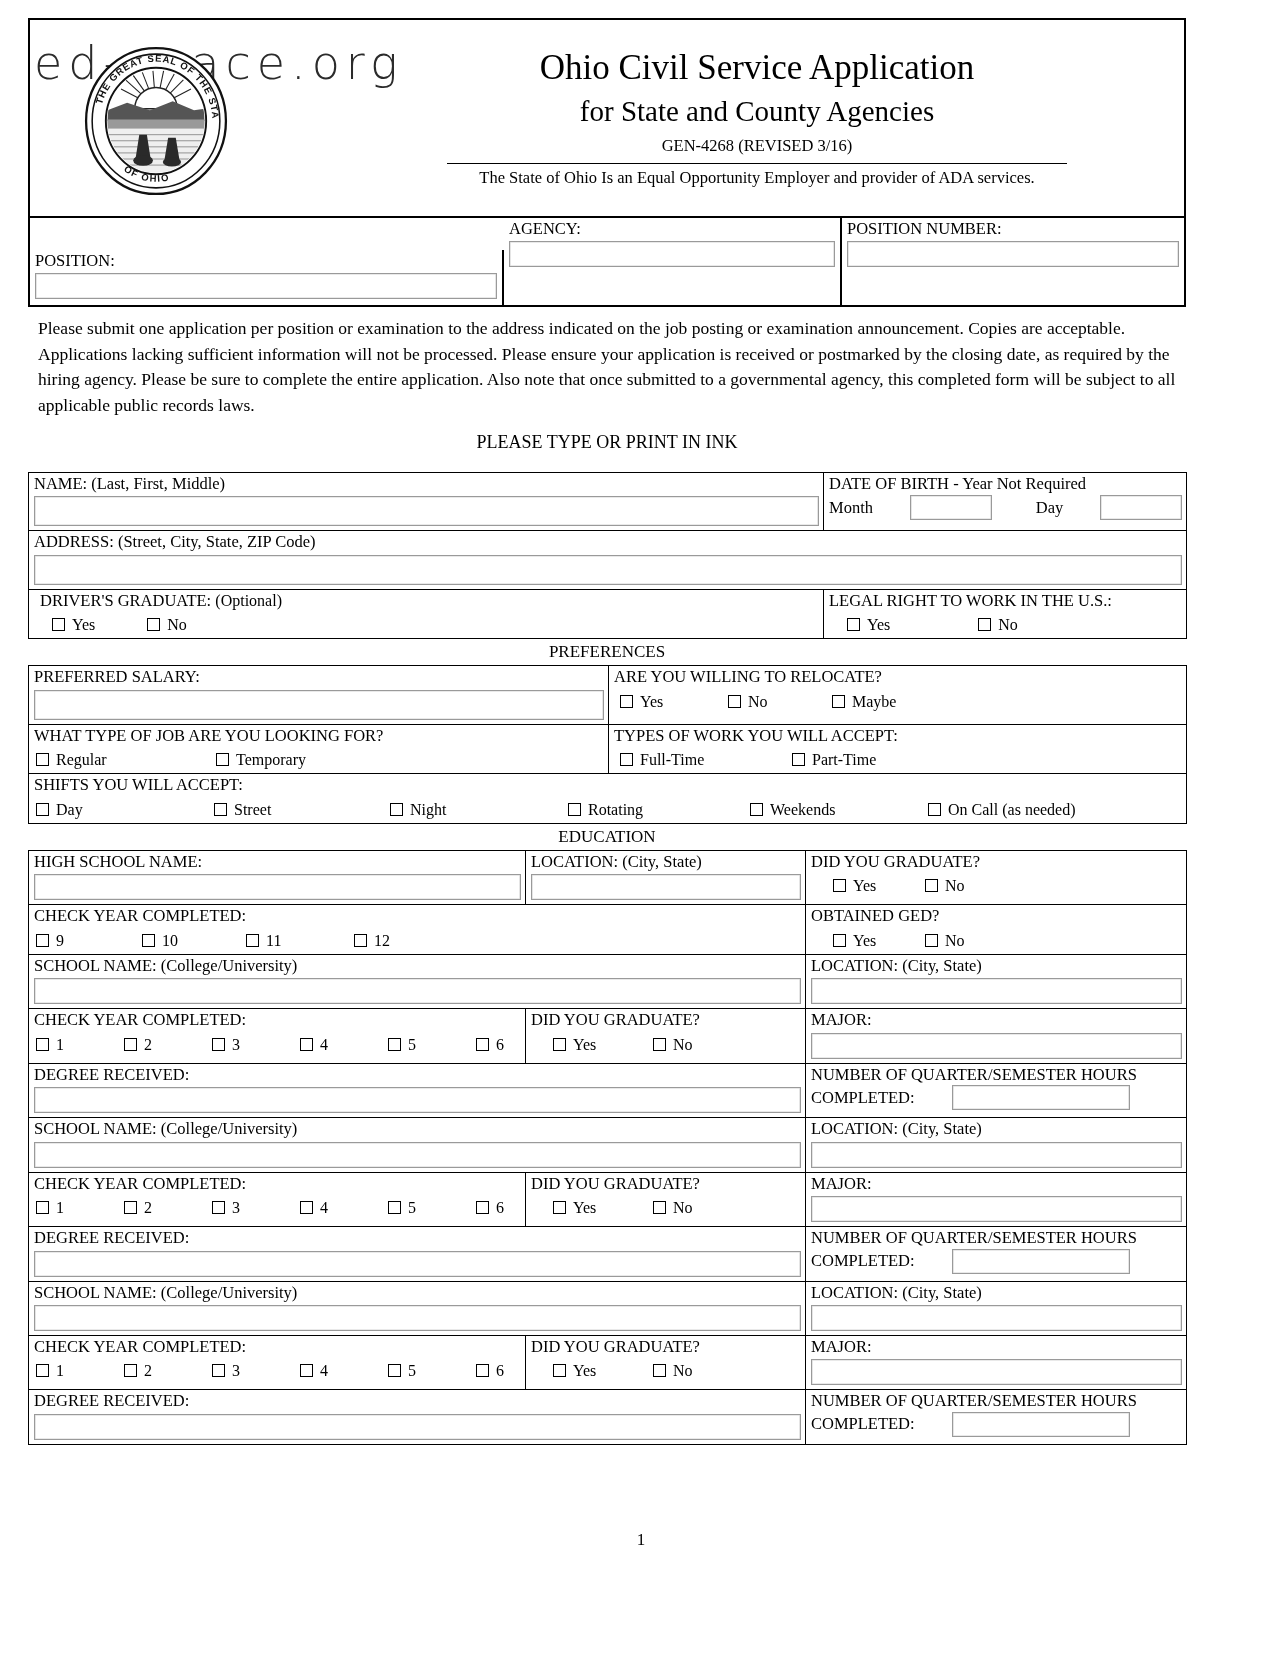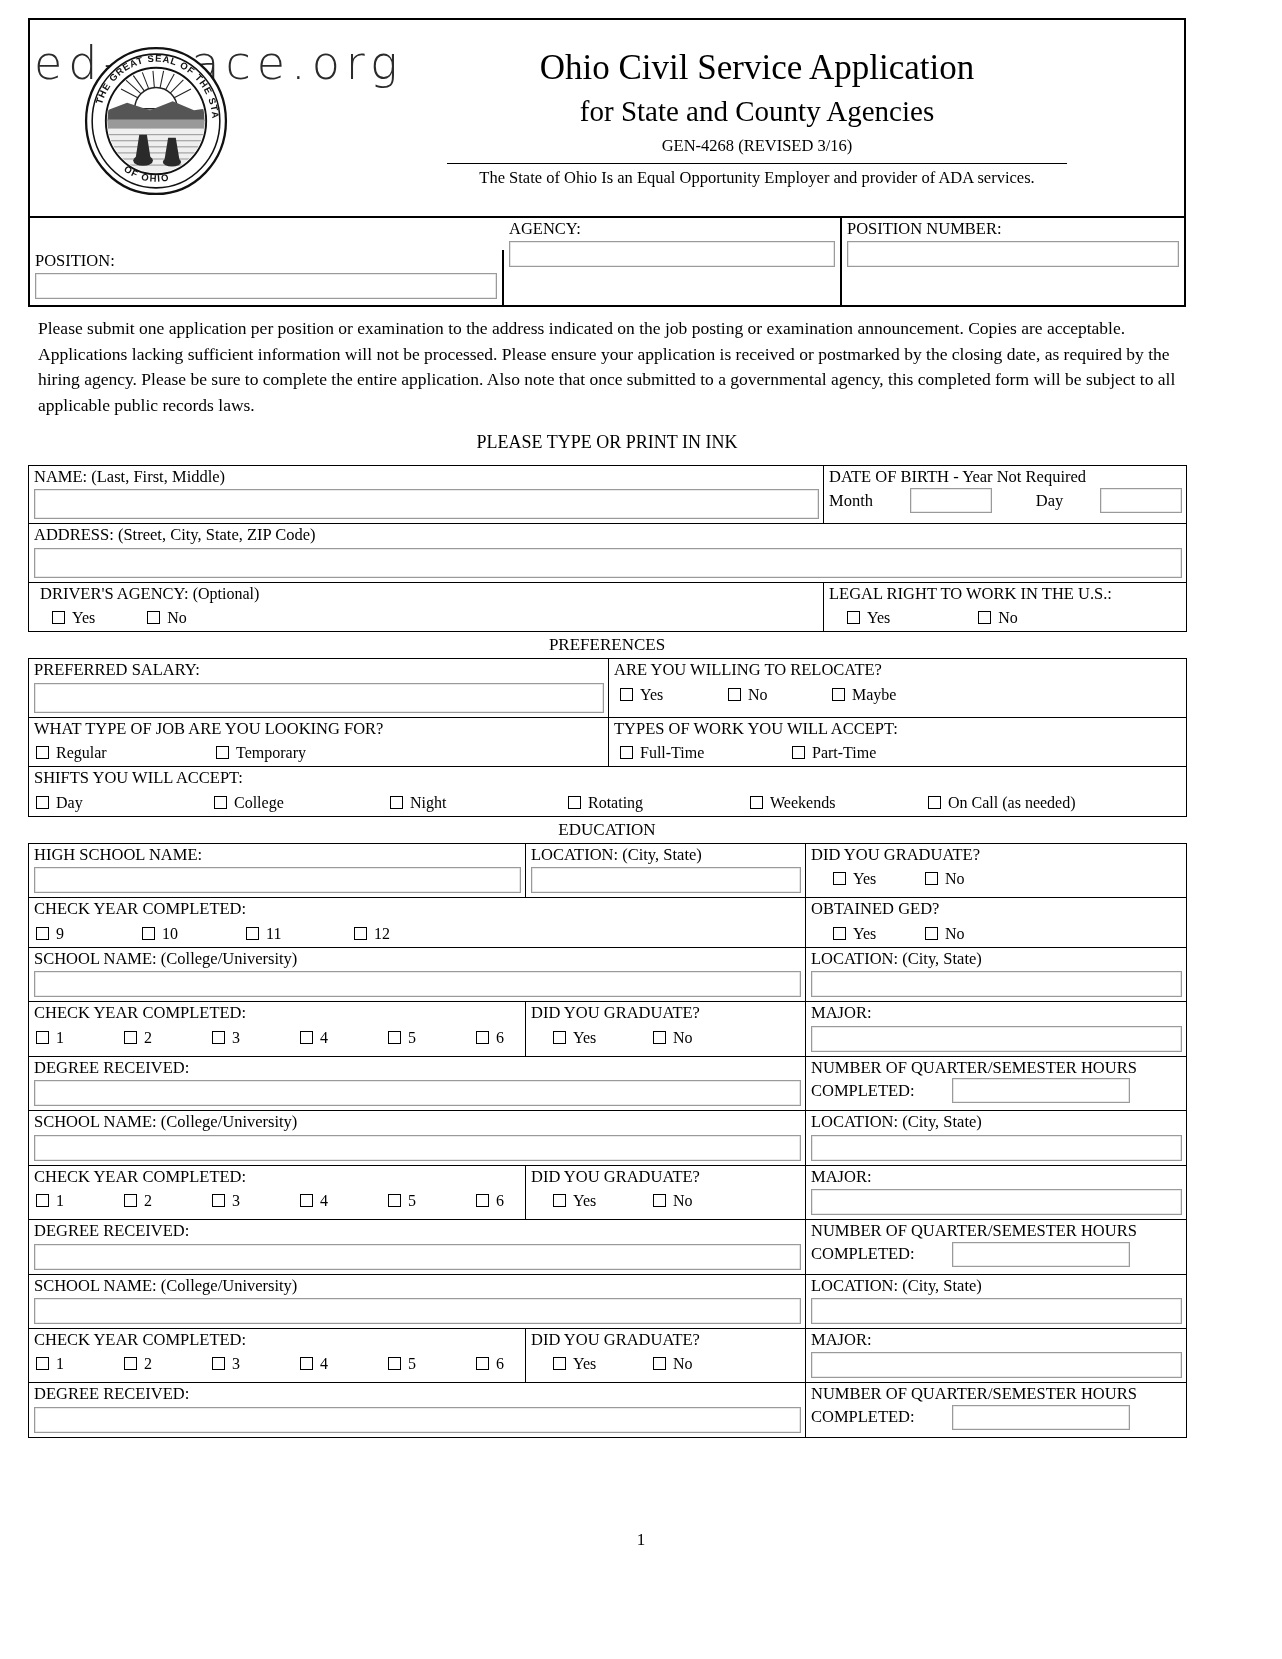--- a/index.html
+++ b/index.html
@@ -156,21 +156,21 @@
   
   .para {
     font-size: 17.5px;
     line-height: 1.45;
     margin: 9px 4px 0 10px;
     text-align: left;
   }
   .center-head {
     text-align: center;
     font-size: 18px;
-    margin: 14px 0 12px 0;
+    margin: 14px 0 19px 0;
   }
   .sec-head {
     text-align: center;
     font-size: 17px;
     margin: 3px 0 3px 0;
   }
 
   .pagenum {
     position: absolute;
     left: 0;
@@ -300,21 +300,21 @@
       </tr>
       <tr>
         <td colspan="3">
           <div class="lbl">ADDRESS: (Street, City, State, ZIP Code)</div>
           <div class="fld tall"></div>
         </td>
       </tr>
       <tr>
         <td colspan="2">
           <div class="lbl" style="padding-left:6px">
-            <span>DRIVER'S AGENCY:</span>
+            <span>DRIVER'S GRADUATE:</span>
             <span class="sub">(Optional)</span>
           </div>
           <div class="optrow" style="padding-left:18px">
             <span class="opt"><span class="cb"></span><span>Yes</span></span>
             <span class="opt" style="margin-left:52px"><span class="cb"></span><span>No</span></span>
           </div>
         </td>
         <td>
           <div class="lbl">LEGAL RIGHT TO WORK IN THE U.S.:</div>
           <div class="optrow" style="padding-left:18px">
@@ -361,21 +361,21 @@
             <span class="opt" style="width:172px"><span class="cb"></span><span>Full-Time</span></span>
             <span class="opt"><span class="cb"></span><span>Part-Time</span></span>
           </div>
         </td>
       </tr>
       <tr>
         <td colspan="2">
           <div class="lbl">SHIFTS YOU WILL ACCEPT:</div>
           <div class="optrow" style="padding-left:2px">
             <span class="opt" style="width:178px"><span class="cb"></span><span>Day</span></span>
-            <span class="opt" style="width:176px"><span class="cb"></span><span>College</span></span>
+            <span class="opt" style="width:176px"><span class="cb"></span><span>Street</span></span>
             <span class="opt" style="width:178px"><span class="cb"></span><span>Night</span></span>
             <span class="opt" style="width:182px"><span class="cb"></span><span>Rotating</span></span>
             <span class="opt" style="width:178px"><span class="cb"></span><span>Weekends</span></span>
             <span class="opt"><span class="cb"></span><span>On Call (as needed)</span></span>
           </div>
         </td>
       </tr>
     </tbody>
       </table>
 

